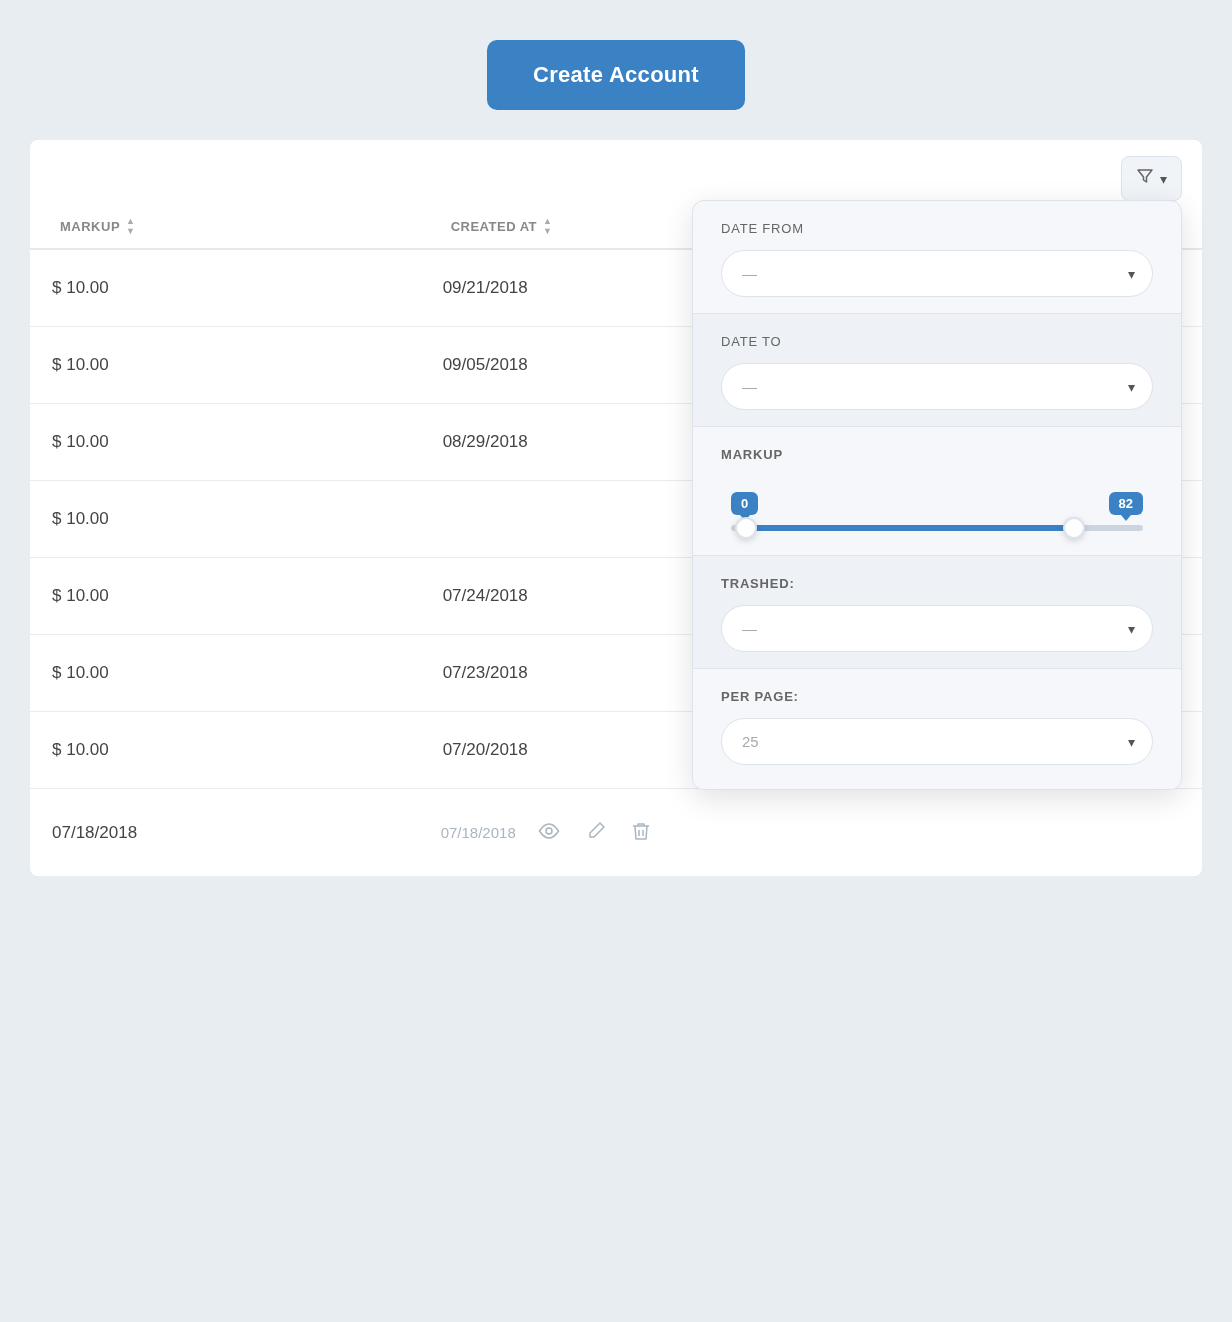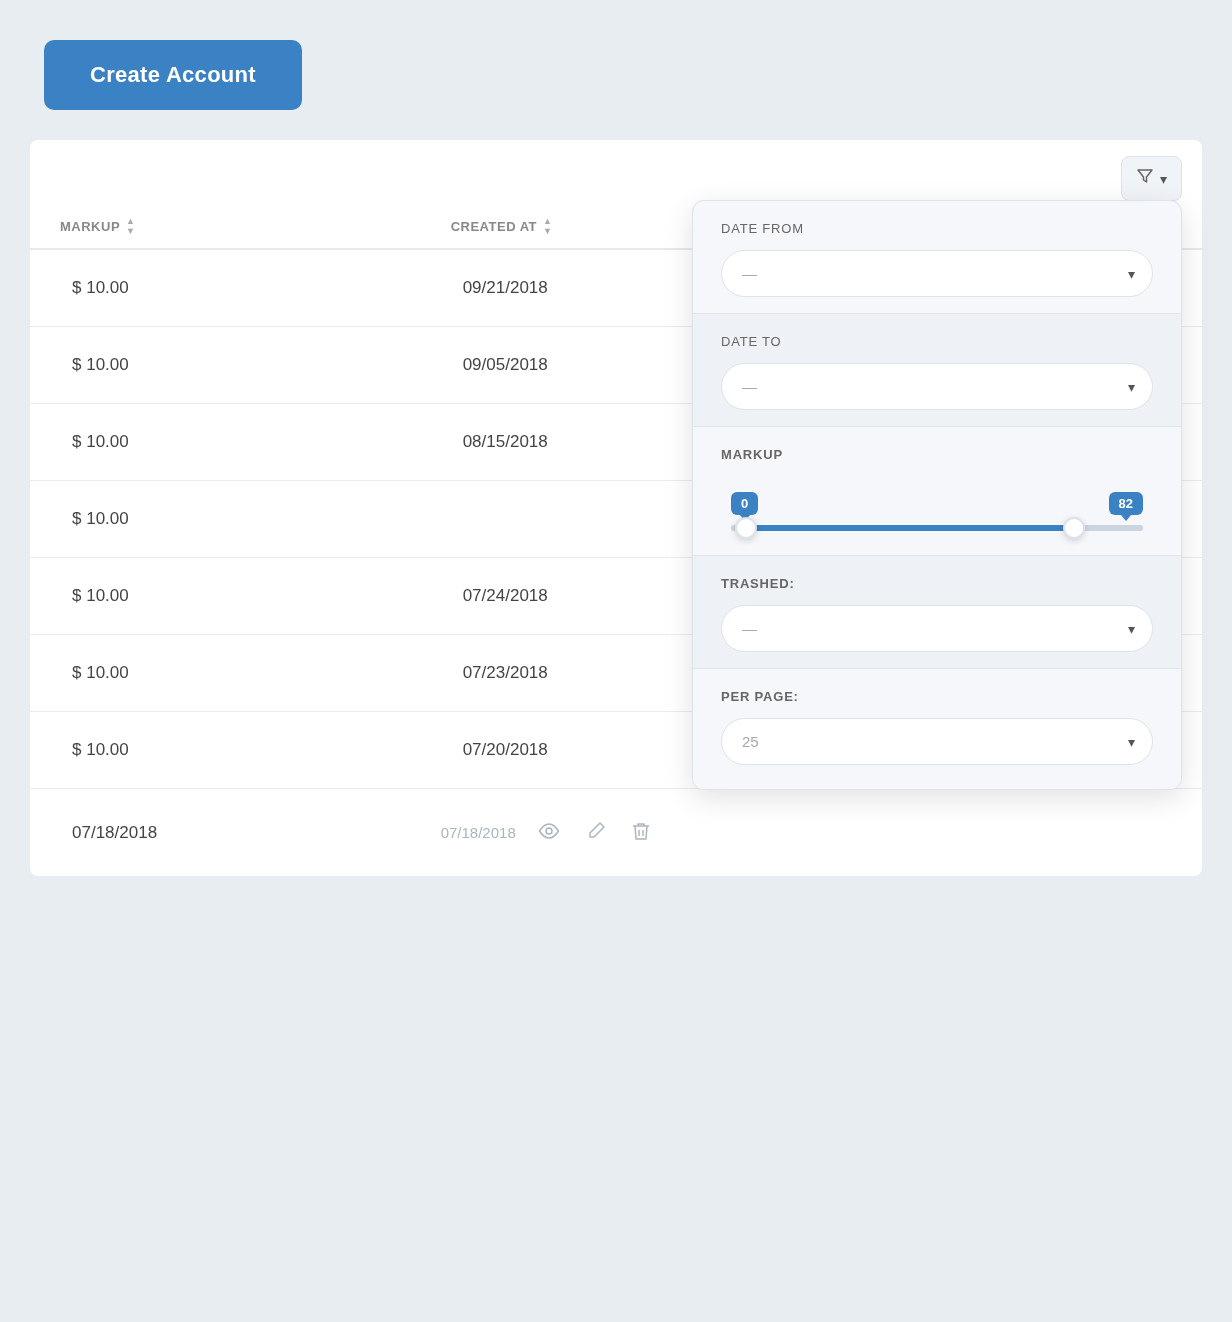--- a/index.html
+++ b/index.html
@@ -12,23 +12,23 @@
 
     .page-container {
       width: 1232px;
       min-height: 1322px;
       background: #e8edf2;
       position: relative;
     }
 
     
     .top-bar {
-      padding: 40px 44px 30px;
-      display: flex;
-      justify-content: flex-start;
+      padding: 40px 68px 30px;
+      display: flex;
+      justify-content: center;
     }
 
     .create-account-btn {
       background: #3a82c4;
       color: #fff;
       font-weight: 700;
       font-size: 22px;
       border: none;
       border-radius: 10px;
       padding: 22px 46px;
@@ -100,21 +100,21 @@
       align-items: center;
     }
 
     .table-row:last-child {
       border-bottom: none;
     }
 
     .table-cell {
       font-size: 17px;
       color: #444;
-      padding: 28px 42px;
+      padding: 28px 22px;
     }
 
     .last-row-actions {
       display: flex;
       align-items: center;
       gap: 18px;
       padding: 28px 20px;
     }
 
     
@@ -433,21 +433,21 @@
       </div>
 
       <div class="table-row">
         <div class="table-cell">$ 10.00</div>
         <div class="table-cell">09/05/2018</div>
         <div class="table-cell"></div>
       </div>
 
       <div class="table-row">
         <div class="table-cell">$ 10.00</div>
-        <div class="table-cell">08/15/2018</div>
+        <div class="table-cell">08/29/2018</div>
         <div class="table-cell"></div>
       </div>
 
       <div class="table-row">
         <div class="table-cell">$ 10.00</div>
         <div class="table-cell"></div>
       </div>
 
       <div class="table-row">
         <div class="table-cell">$ 10.00</div>

